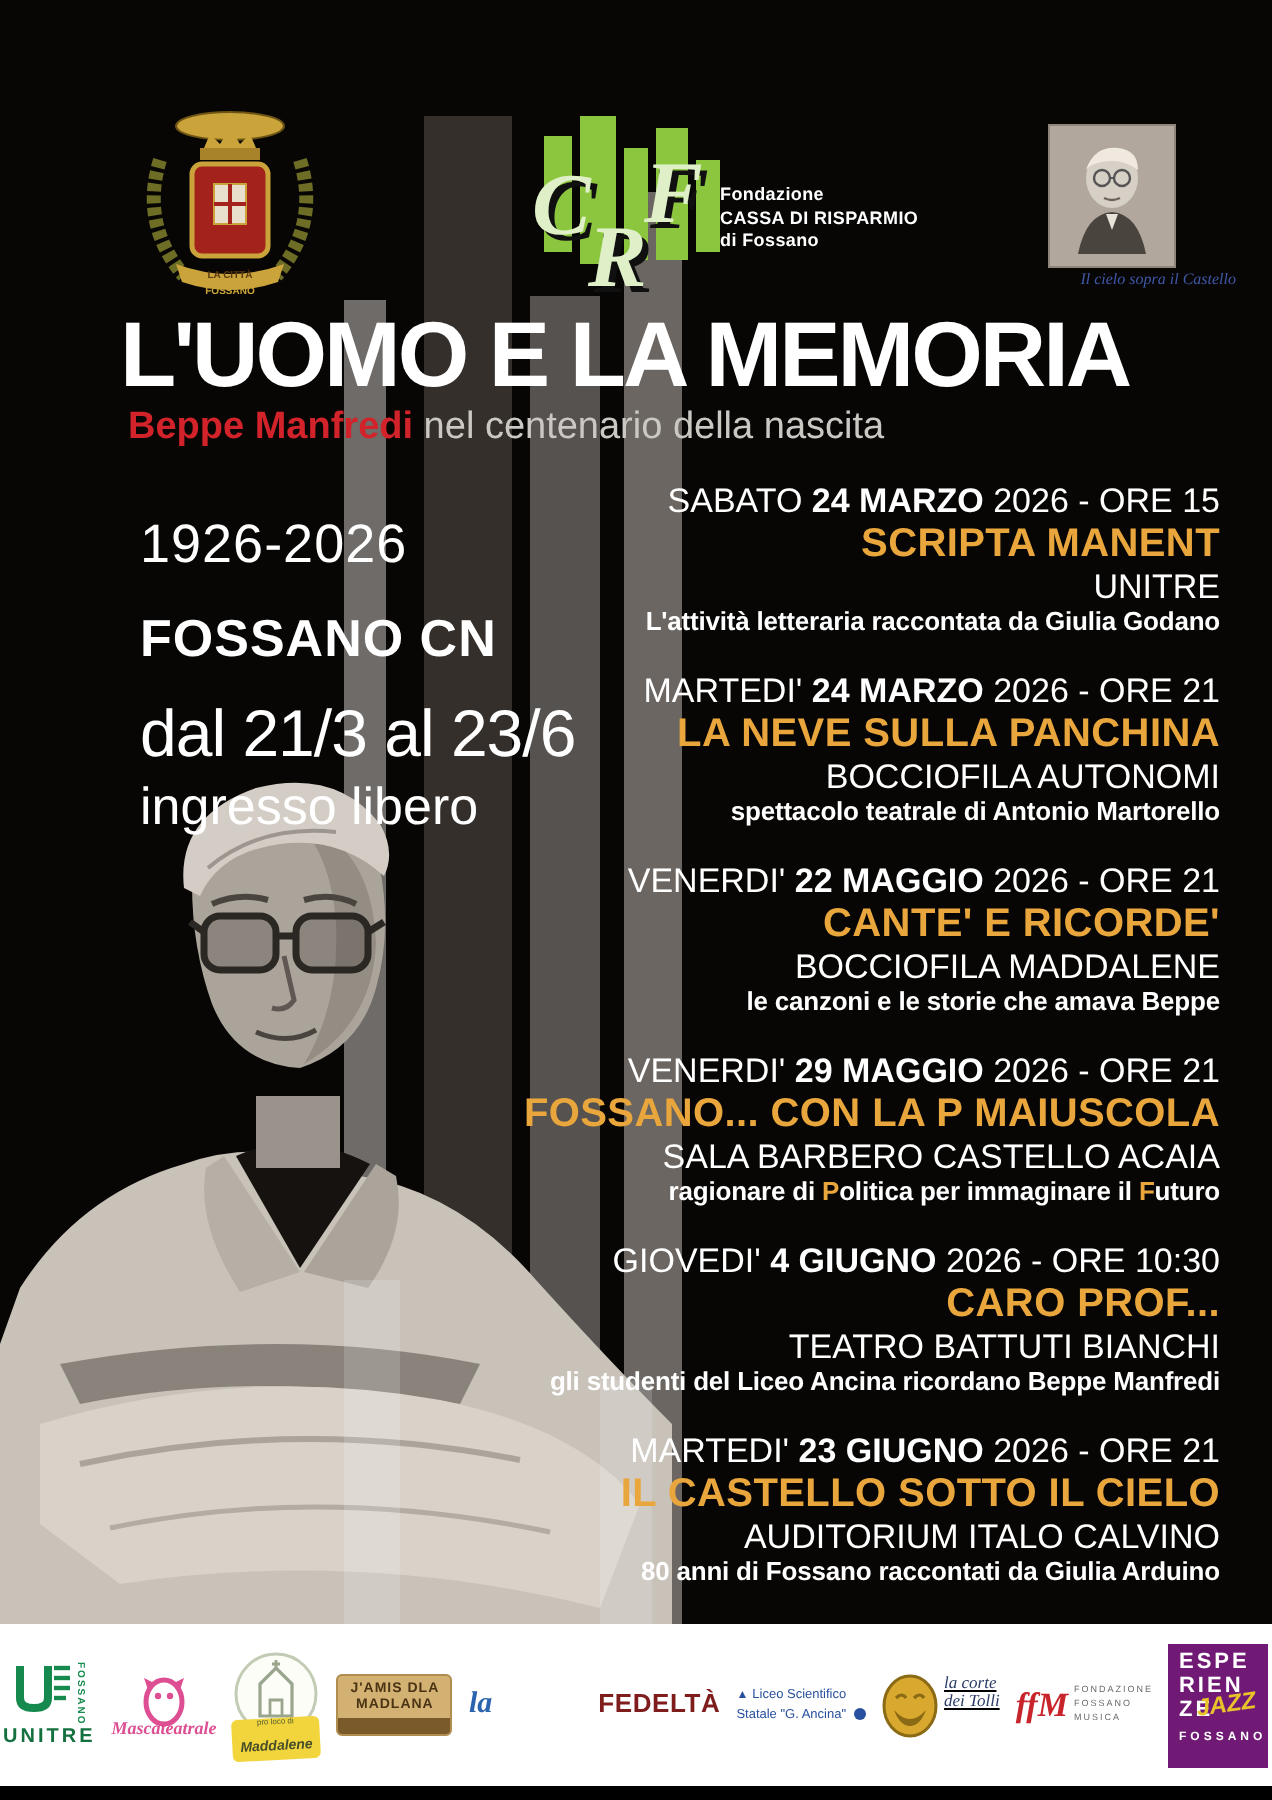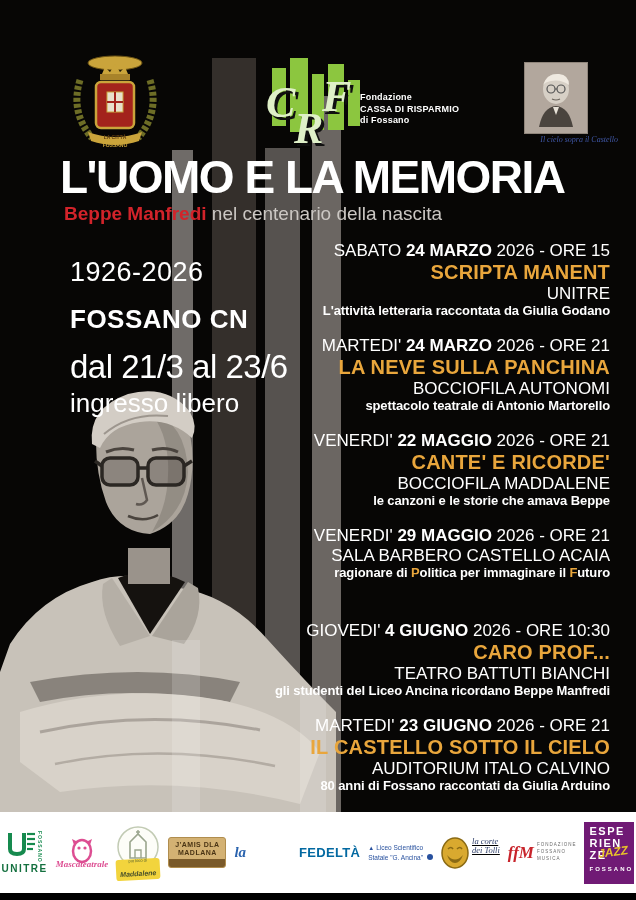--- a/index.html
+++ b/index.html
@@ -62,21 +62,21 @@
                    transform:rotate(-3deg);text-align:center;line-height:1;padding-bottom:1px;}
   .lg-madd .tiny{font-size:4px;color:#55602f;display:block;}
   .lg-madd .label{font-size:7px;font-style:italic;font-weight:800;color:#474f2a;}
   .lg-jamis .box{width:56px;background:var(--jamis_tan,#D3B173);border:1px solid #b08d4e;
                  border-radius:3px;text-align:center;padding:3px 0 0;}
   .lg-jamis .l{font-size:7px;font-weight:800;color:#4a3414;letter-spacing:.5px;line-height:1.2;}
   .lg-jamis .band{height:8px;background:#7a5a2a;margin-top:2px;border-radius:0 0 2px 2px;}
   .lg-fed{flex-direction:row;align-items:baseline;gap:16px;}
   .lg-fed .la{font-family:"Liberation Serif",serif;font-style:italic;font-size:15px;
               font-weight:700;color:var(--fedelta,#2A63AE);}
-  .lg-fed .rest{font-size:13px;font-weight:800;color:#0369a1;letter-spacing:.3px;padding-left:37px;}
+  .lg-fed .rest{font-size:13px;font-weight:800;color:#7f1d1d;letter-spacing:.3px;padding-left:37px;}
   .lg-liceo{align-items:flex-start;color:var(--liceo,#27509E);}
   .lg-liceo .l{font-size:6.5px;line-height:1.4;display:flex;align-items:center;gap:2px;}
   .lg-liceo .tri{font-size:6px;}
   .lg-liceo .seal{width:6px;height:6px;border-radius:50%;background:var(--liceo,#27509E);
                   display:inline-block;margin-left:2px;}
   .lg-tolli{flex-direction:row;gap:3px;align-items:flex-start;text-decoration:underline;}
   .lg-tolli .script{font-family:"Liberation Serif",serif;font-style:italic;font-size:8.5px;
                     color:#2a3b66;line-height:1.1;}
   .lg-ffm{flex-direction:row;gap:3px;align-items:center;}
   .lg-ffm .letters{font-family:"Liberation Serif",serif;font-style:italic;font-weight:800;
@@ -210,20 +210,21 @@
 
     <div class="event">
       <div class="ev-date"><span>VENERDI' </span><b>22 MAGGIO</b><span> 2026 - ORE 21</span></div>
       <div class="ev-title">CANTE' E RICORDE'</div>
       <div class="ev-venue">BOCCIOFILA MADDALENE</div>
       <div class="ev-desc">le canzoni e le storie che amava Beppe</div>
     </div>
 
     <div class="event">
       <div class="ev-date"><span>VENERDI' </span><b>29 MAGGIO</b><span> 2026 - ORE 21</span></div>
+      <div class="ev-title">FOSSANO... CON LA P MAIUSCOLA</div>
       <div class="ev-venue">SALA BARBERO CASTELLO ACAIA</div>
       <div class="ev-desc"><span>ragionare di </span><span class="hl">P</span><span>olitica per immaginare il </span><span class="hl">F</span><span>uturo</span></div>
     </div>
 
     <div class="event">
       <div class="ev-date"><span>GIOVEDI' </span><b>4 GIUGNO</b><span> 2026 - ORE 10:30</span></div>
       <div class="ev-title">CARO PROF...</div>
       <div class="ev-venue">TEATRO BATTUTI BIANCHI</div>
       <div class="ev-desc">gli studenti del Liceo Ancina ricordano Beppe Manfredi</div>
     </div>

